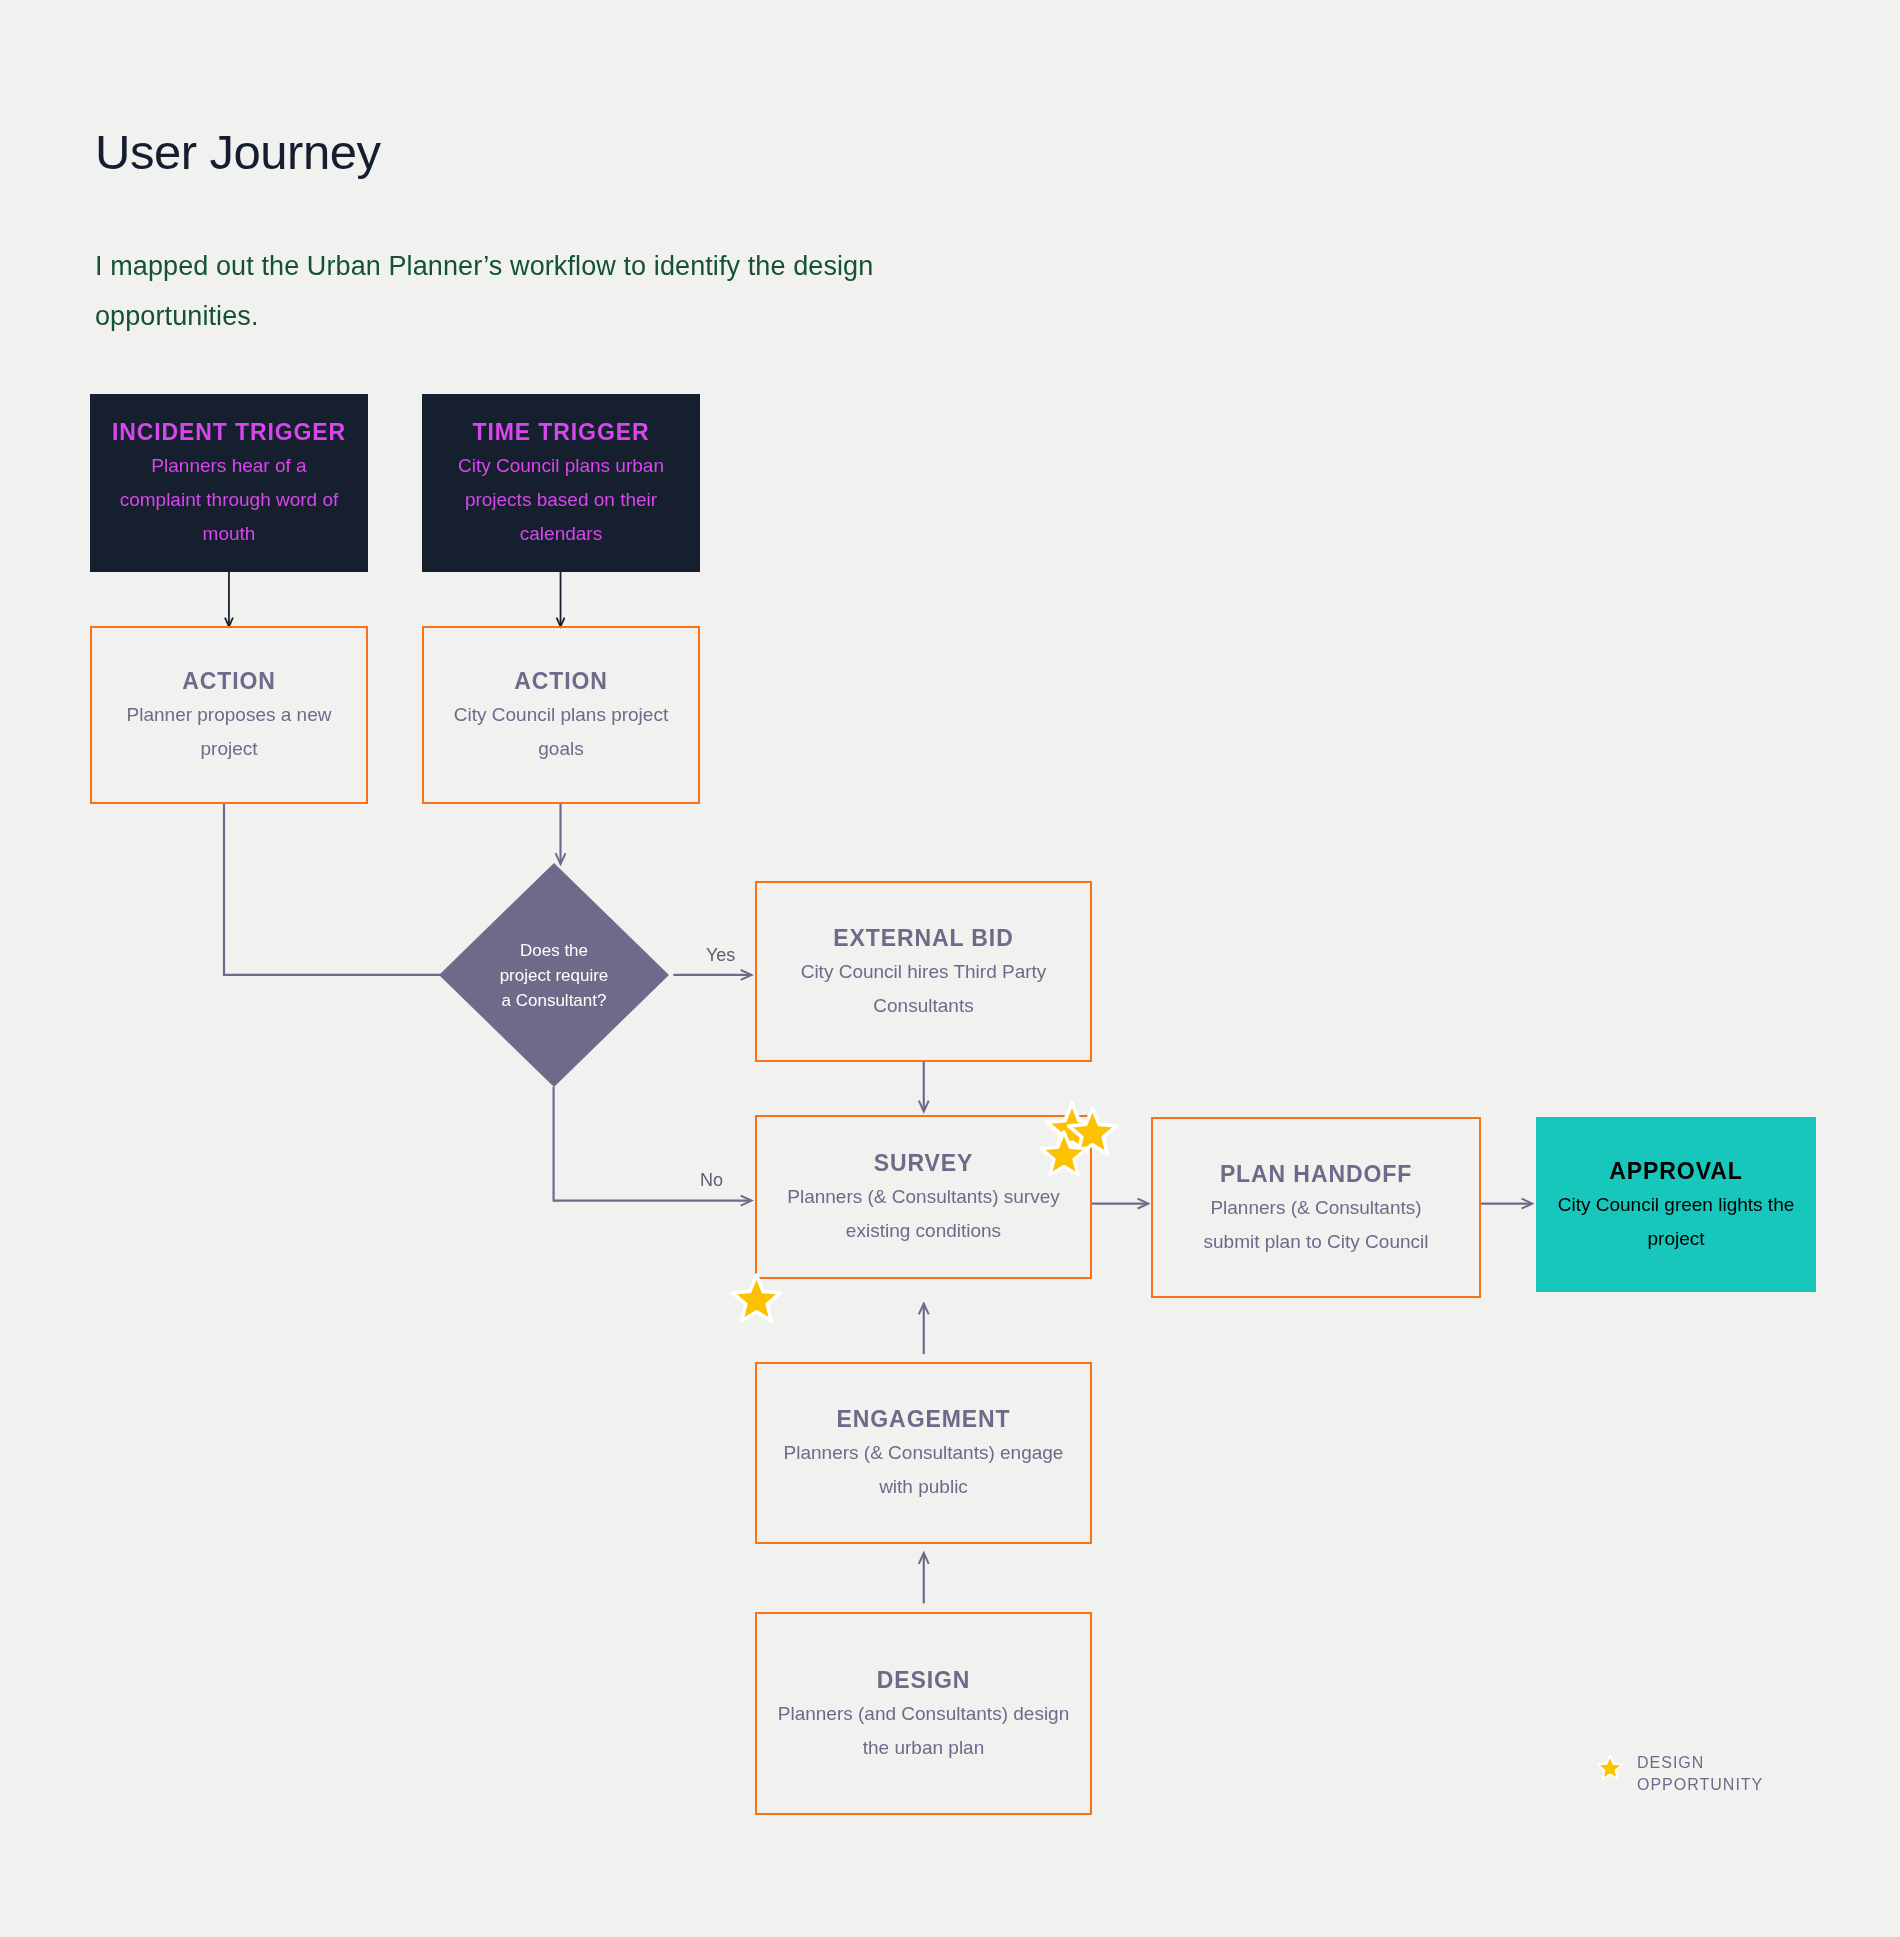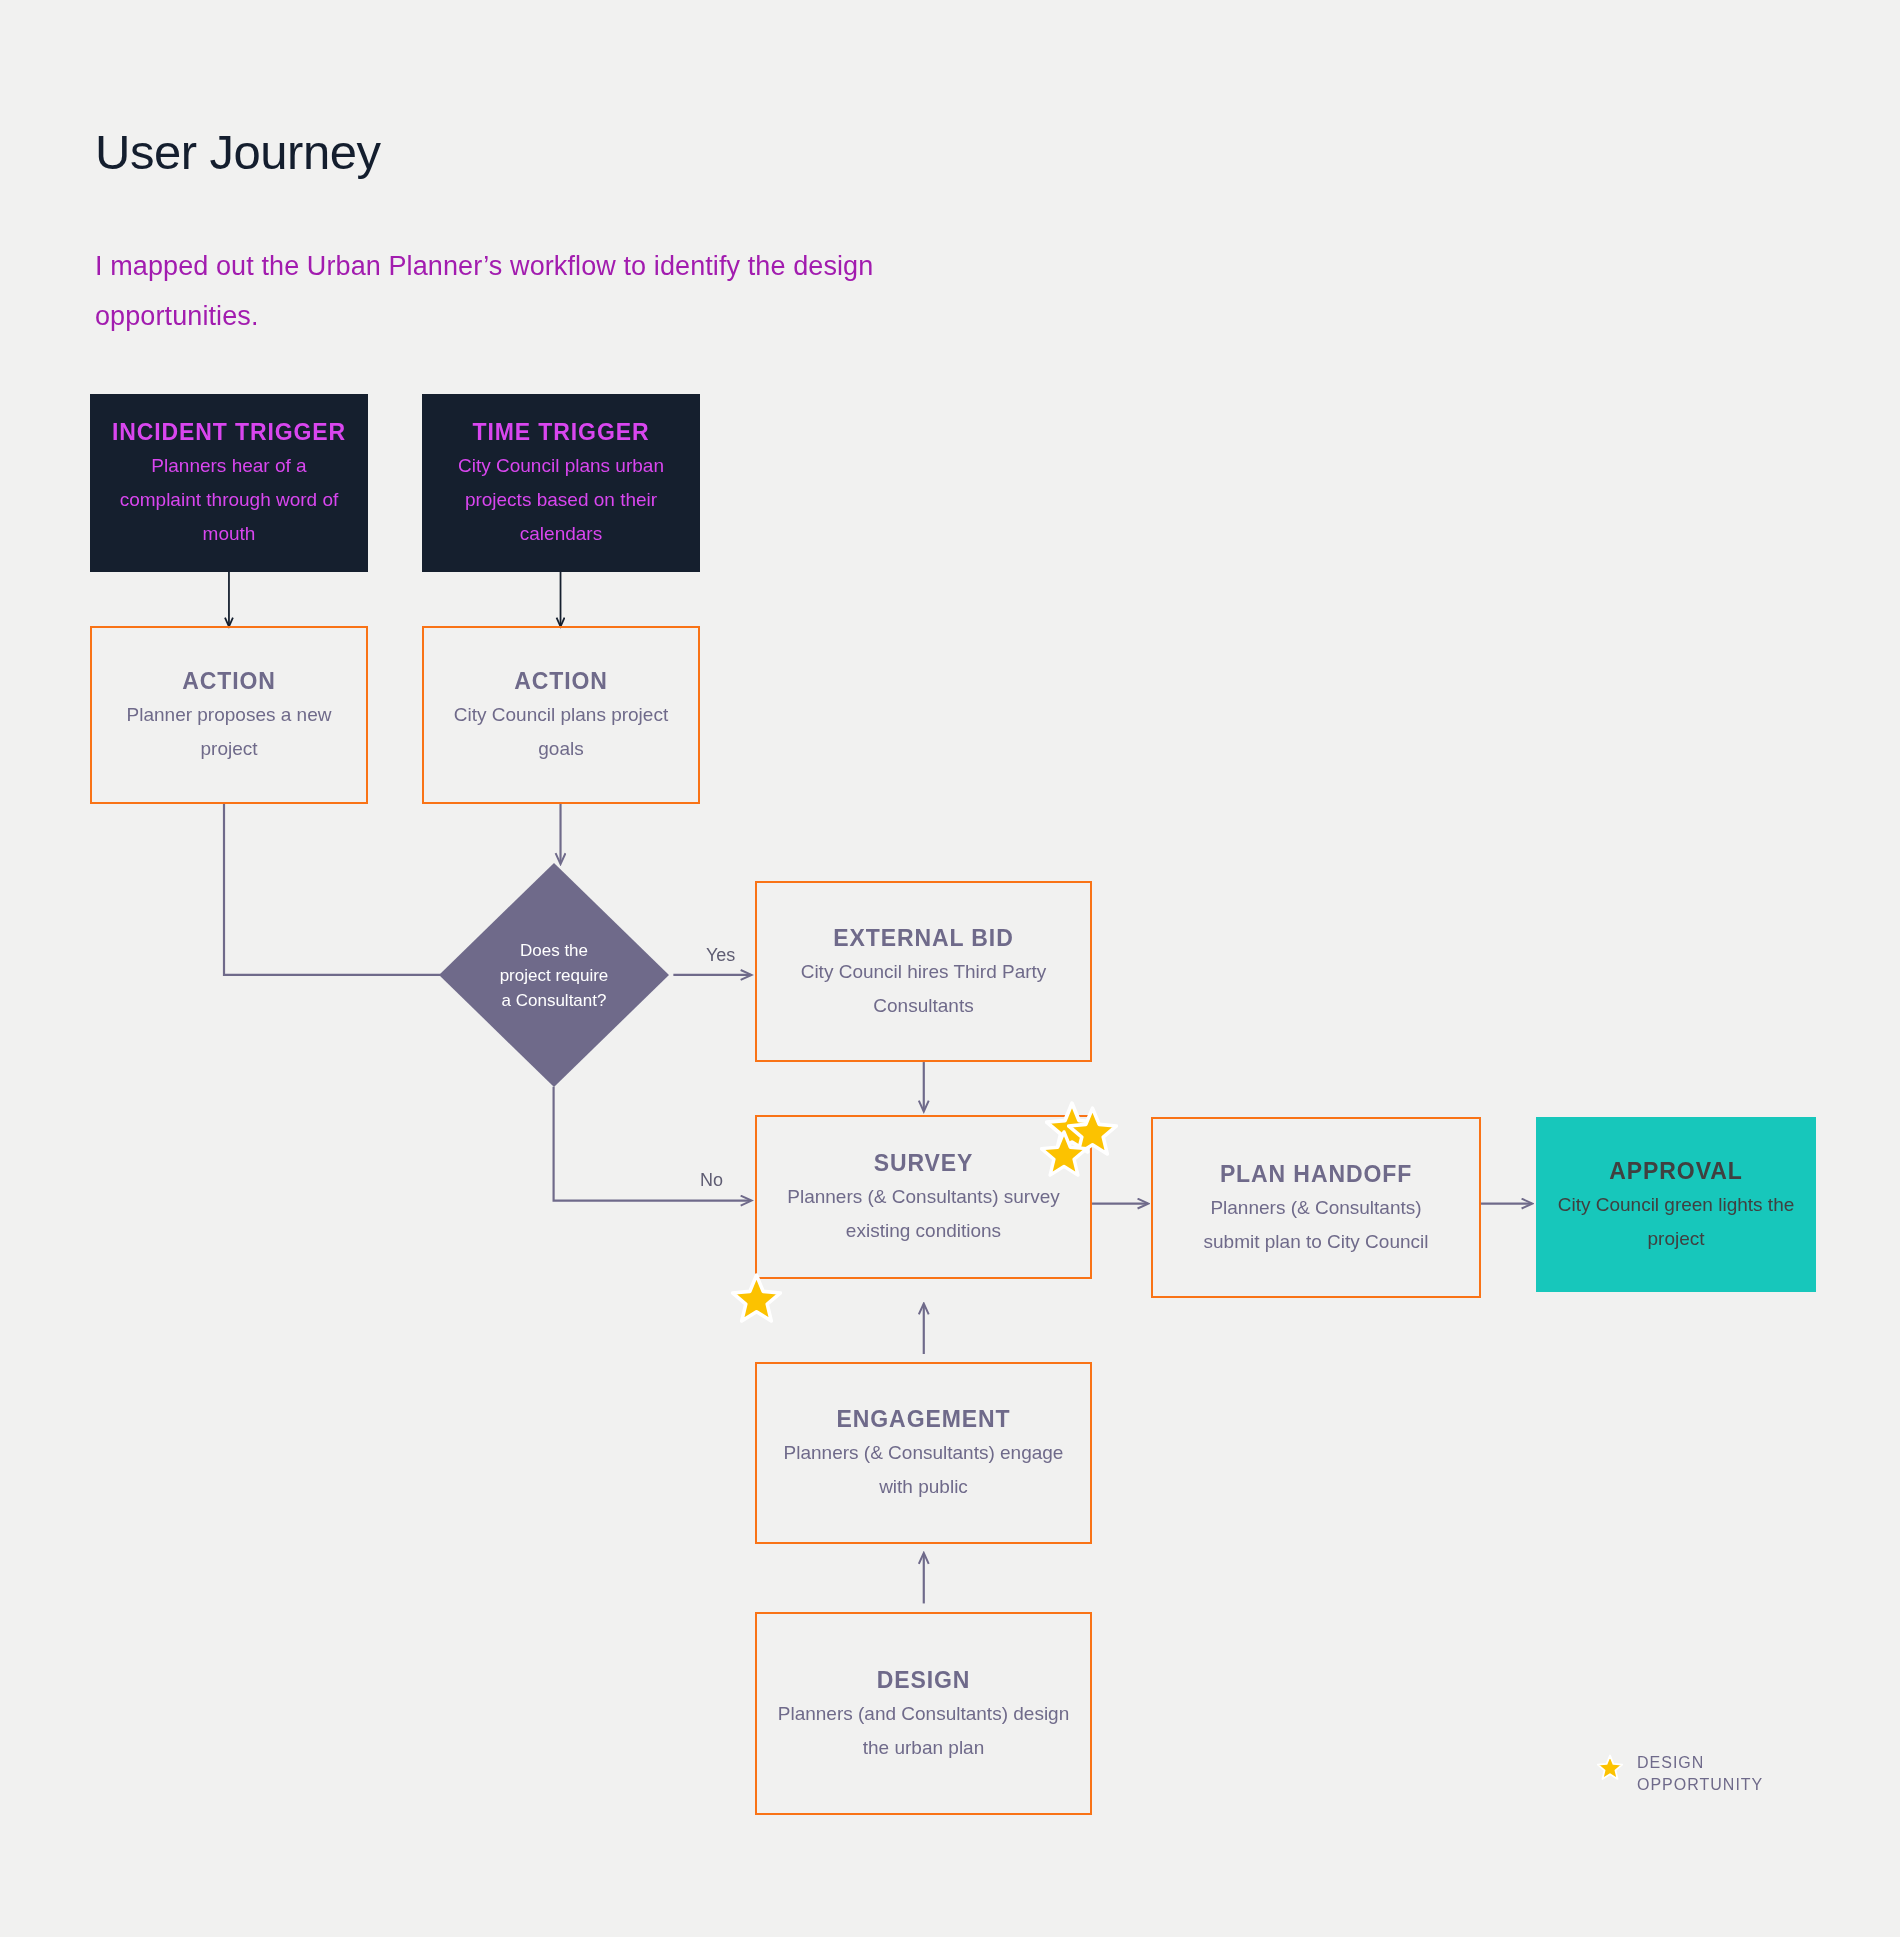--- a/index.html
+++ b/index.html
@@ -34,21 +34,21 @@
     color: #141e2e;
     letter-spacing: -0.5px;
     white-space: nowrap;
   }
   .page-subtitle {
     position: absolute;
     left: 95px;
     top: 241px;
     font-size: 27px;
     line-height: 50px;
-    color: #a21caf;
+    color: #14532d;
     width: 812px;
     letter-spacing: 0.1px;
   }
 
   
   #wires {
     position: absolute;
     left: 0; top: 0;
     width: 1901px;
     height: 1937px;
@@ -85,21 +85,21 @@
   .node.dark .n-title { font-weight: 700; }
 
   .node.outline {
     background: transparent;
     border: 2px solid #f97316;
     color: #6f6a8a;
   }
 
   .node.accent {
     background: #17c7bb;
-    color: #404040;
+    color: #000000;
     border: none;
   }
 
   
   .diamond-wrap {
     position: absolute;
   }
   .diamond-shape {
     position: absolute;
     left: 0; top: 0;

